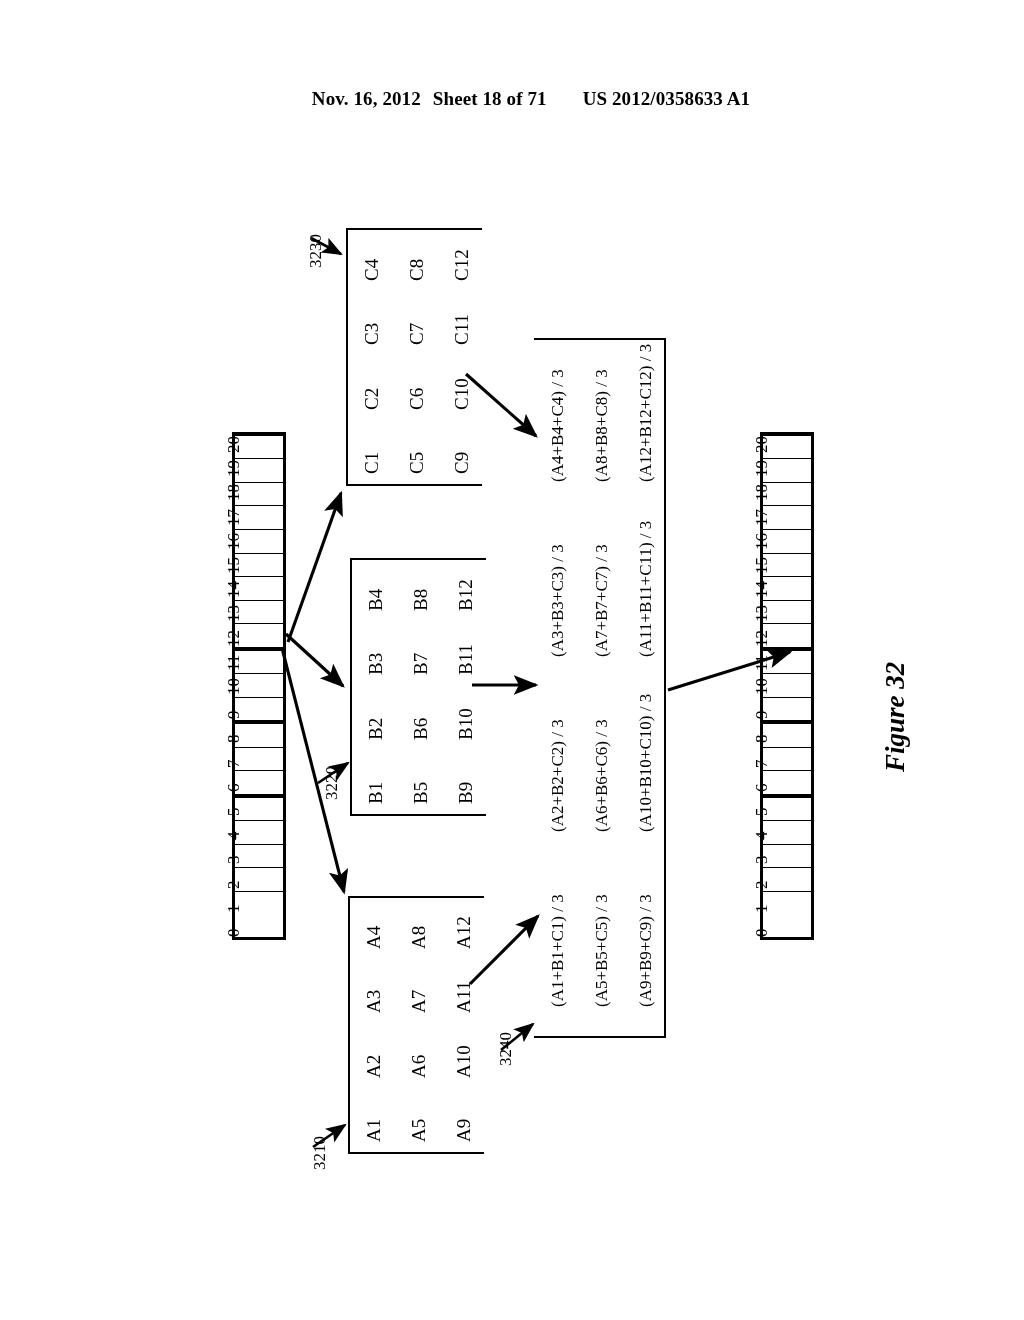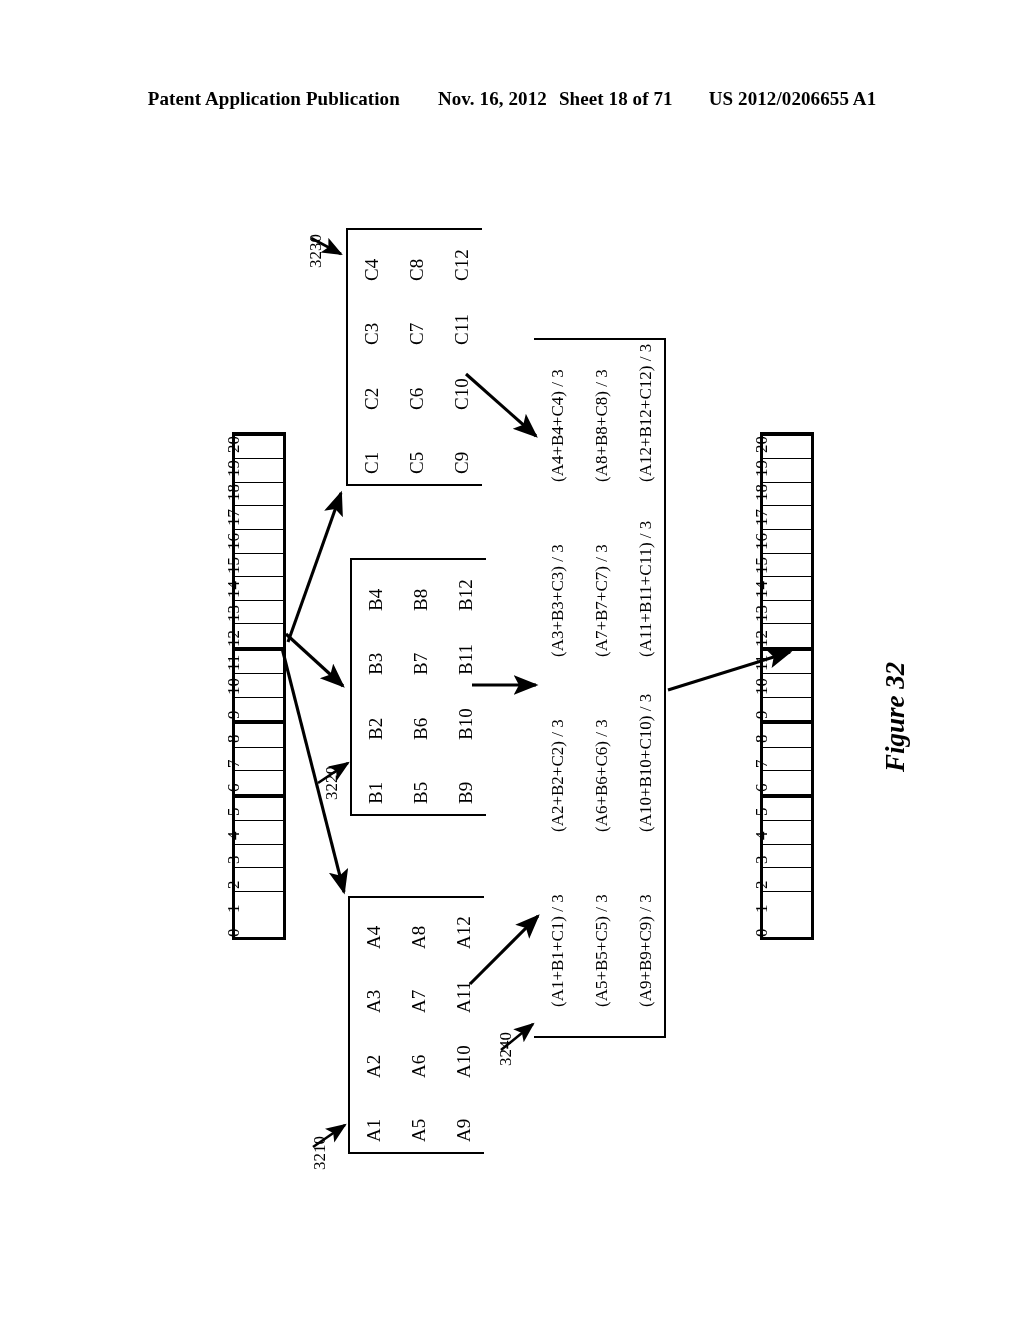--- a/index.html
+++ b/index.html
@@ -78,27 +78,26 @@
     font-weight:bold;font-style:italic;font-size:27px;
     transform-origin:0 0;transform:rotate(-90deg);white-space:nowrap;
   }
 
   svg.ovl{position:absolute;left:0;top:0;width:1024px;height:1320px;pointer-events:none;}
 </style>
 </head>
 <body>
 
 <div id="hdr">
-  <span class="seg">Patent Application Publication</span>
   <span class="gap1"></span>
   <span class="seg">Nov. 16, 2012</span>
   <span style="display:inline-block;width:12px;"></span>
   <span class="seg">Sheet 18 of 71</span>
   <span class="gap2"></span>
-  <span class="seg">US 2012/0206655 A1</span>
+  <span class="seg">US 2012/0358633 A1</span>
 </div>
 
 <div id="fig">
 
   <div class="array" id="in-array" style="left:232px;top:432px;width:54px;height:508px;">
       <div class="cell"></div>
       <div class="cell"></div>
       <div class="cell"></div>
       <div class="cell"></div>
       <div class="cell"></div>

